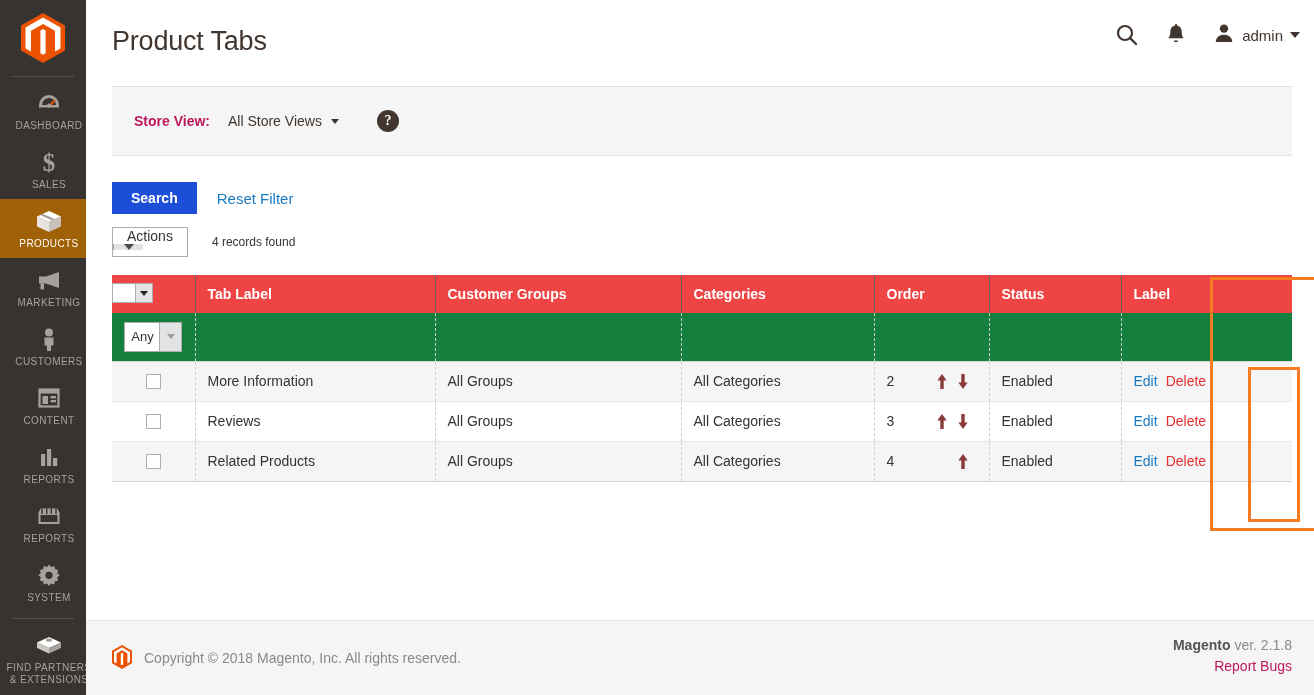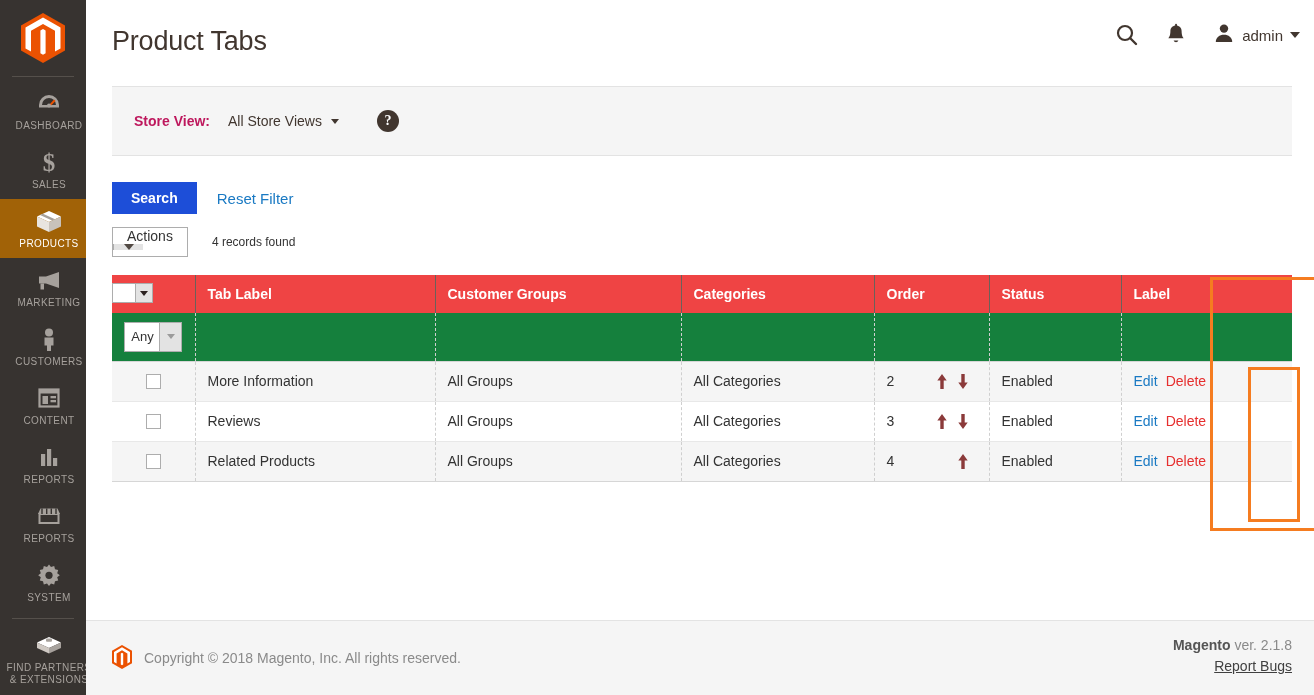--- a/index.html
+++ b/index.html
@@ -320,21 +320,21 @@
   }
   .footer-right {
     position: absolute;
     right: 24px; top: 14px;
     text-align: right;
     font-size: 14px;
     line-height: 21px;
   }
   .ver-line { color: #8a8a8a; }
   .ver-line b { color: #555; }
-  .report-bugs { color: #404040; text-decoration: underline; cursor: pointer; }
+  .report-bugs { color: #be185d; cursor: pointer; }
 </style>
 </head>
 <body>
 
 <div id="app">
 
   <nav class="sidebar">
     <div class="logo-wrap">
       <svg class="magento-logo" viewBox="0 0 44 50">
         <polygon points="22,0 44,12.5 44,37.5 22,50 0,37.5 0,12.5" fill="#eb5202"></polygon>

